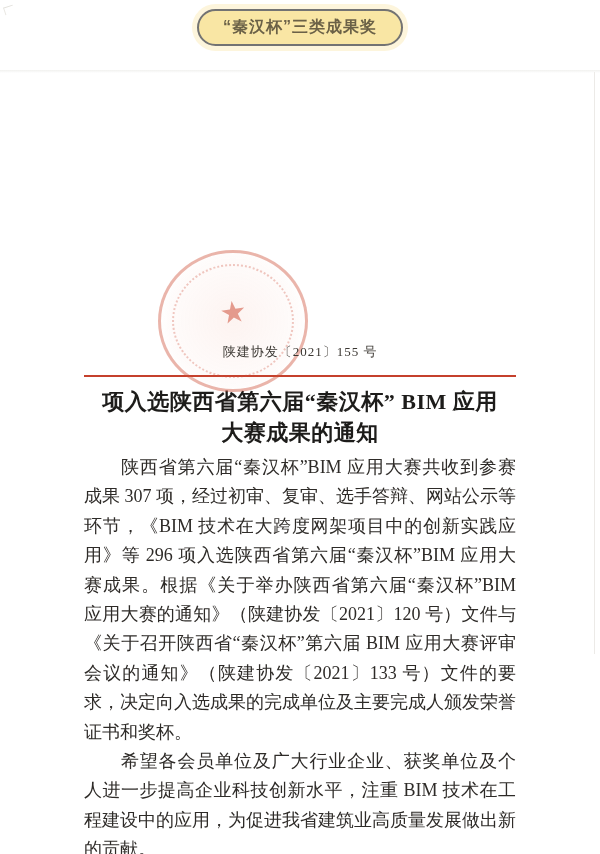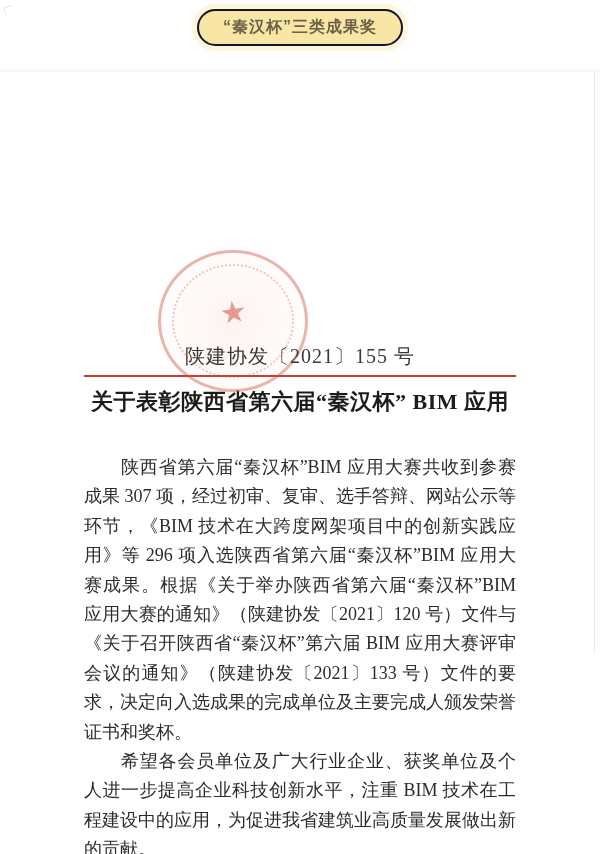--- a/index.html
+++ b/index.html
@@ -18,21 +18,21 @@
   .badge {
     position: absolute;
     top: 9px;
     left: 50%;
     transform: translateX(-50%);
     height: 37px;
     padding: 0 24px;
     display: flex;
     align-items: center;
     background: #f9e6a4;
-    border: 2px solid #0f172a;
+    border: 2px solid #737373;
     border-radius: 19px;
     box-shadow: 0 0 0 5px #fdf5dc;
     white-space: nowrap;
   }
   .badge-label {
     font-family: "Liberation Sans", "DejaVu Sans", sans-serif;
     font-size: 16px;
     font-weight: bold;
     color: #6b6147;
     letter-spacing: 1px;
@@ -111,21 +111,21 @@
     font-family: "DejaVu Sans", sans-serif;
   }
 
   
   .doc-number {
     position: absolute;
     top: 343px;
     left: 0;
     width: 100%;
     text-align: center;
-    font-size: 20px;
+    font-size: 13px;
     color: #3b3732;
     letter-spacing: 1px;
     z-index: 2;
   }
 
   
   .red-rule {
     position: absolute;
     top: 375px;
     left: 84px;
@@ -180,21 +180,22 @@
     <div class="seal-inner"></div>
     <div class="seal-star">★</div>
   </div>
 
 
   <div class="doc-number">陕建协发〔2021〕155 号</div>
 
   <div class="red-rule"></div>
 
   <div class="notice-title">
-    <div>关于表彰陕西省第六届“秦汉杯” BIM 应用</div>
+    <div>项入选陕西省第六届“秦汉杯” BIM 应用</div>
+    <div>大赛成果的通知</div>
   </div>
 
   <div class="body-block">
     <p class="para">陕西省第六届“秦汉杯”BIM 应用大赛共收到参赛成果 307 项，经过初审、复审、选手答辩、网站公示等环节，《BIM 技术在大跨度网架项目中的创新实践应用》等 296 项入选陕西省第六届“秦汉杯”BIM 应用大赛成果。根据《关于举办陕西省第六届“秦汉杯”BIM 应用大赛的通知》（陕建协发〔2021〕120 号）文件与《关于召开陕西省“秦汉杯”第六届 BIM 应用大赛评审会议的通知》（陕建协发〔2021〕133 号）文件的要求，决定向入选成果的完成单位及主要完成人颁发荣誉证书和奖杯。</p>
     <p class="para">希望各会员单位及广大行业企业、获奖单位及个人进一步提高企业科技创新水平，注重 BIM 技术在工程建设中的应用，为促进我省建筑业高质量发展做出新的贡献。</p>
   </div>
 
 </div>
 
 </body></html>

